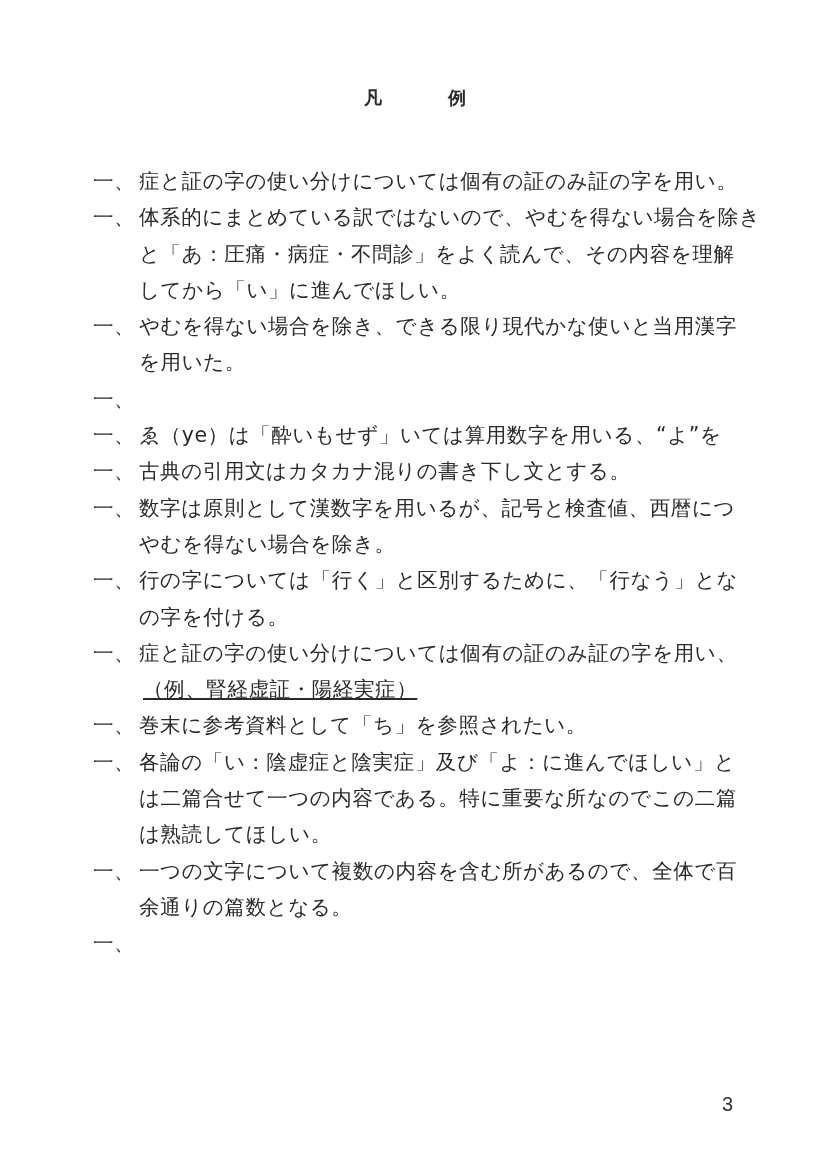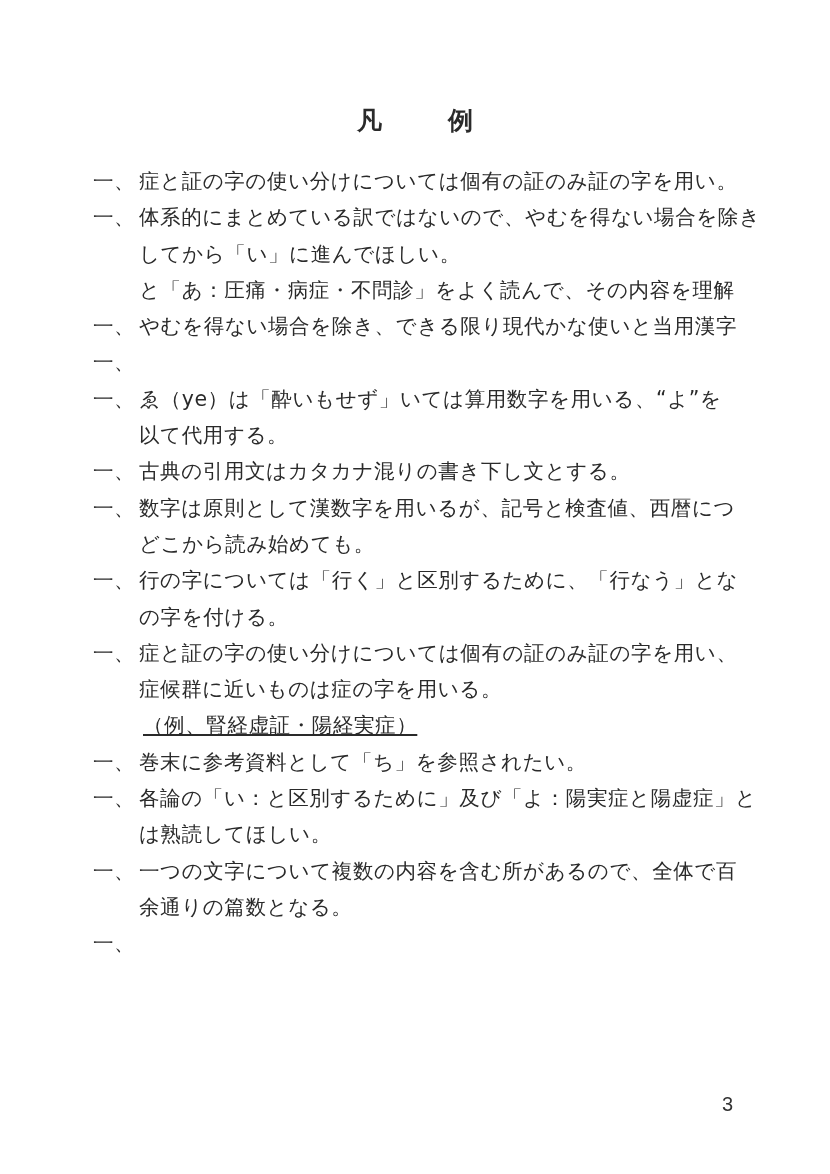--- a/index.html
+++ b/index.html
@@ -2,22 +2,22 @@
 <html><head>
 <meta charset="utf-8">
 <style>
   html, body { margin:0; padding:0; background:#ffffff; }
   body {
     width:830px; height:1174px; position:relative; overflow:hidden;
     font-family:"DejaVu Sans","Liberation Sans",sans-serif;
     color:#2a2a2a;
   }
   .title {
-    position:absolute; top:104px; left:0; width:830px;
-    text-align:center; font-size:25px; font-weight:bold; letter-spacing:0;
+    position:absolute; top:86px; left:0; width:830px;
+    text-align:center; font-size:18px; font-weight:bold; letter-spacing:0;
   }
   .title span { display:inline-block; }
   .title .gap { width:66px; }
   .items {
     position:absolute; top:163px; left:93px; width:650px;
   }
   .item { position:relative; }
   .line {
     height:36.3px; line-height:36.3px; font-size:20.5px;
     white-space:nowrap; letter-spacing:0.6px;
@@ -43,80 +43,80 @@
       <div class="line first">
         <span class="bullet">一、</span>
         <span>症と証の字の使い分けについては個有の証のみ証の字を用い。</span>
       </div>
     </div>
     <div class="item">
       <div class="line first">
         <span class="bullet">一、</span>
         <span>体系的にまとめている訳ではないので、やむを得ない場合を除き</span>
       </div>
+      <div class="line cont">と「あ：圧痛・病症・不問診」をよく読んで、その内容を理解</div>
       <div class="line cont">してから「い」に進んでほしい。</div>
-      <div class="line cont">と「あ：圧痛・病症・不問診」をよく読んで、その内容を理解</div>
     </div>
     <div class="item">
       <div class="line first">
         <span class="bullet">一、</span>
         <span>やむを得ない場合を除き、できる限り現代かな使いと当用漢字</span>
       </div>
+      <div class="line cont">を用いた。</div>
     </div>
     <div class="item">
       <div class="line first">
         <span class="bullet">一、</span>
       </div>
     </div>
     <div class="item">
       <div class="line first">
         <span class="bullet">一、</span>
         <span>ゑ（ye）は「酔いもせず」いては算用数字を用いる、“よ”を</span>
       </div>
-      <div class="line cont">以て代用する。</div>
     </div>
     <div class="item">
       <div class="line first">
         <span class="bullet">一、</span>
         <span>古典の引用文はカタカナ混りの書き下し文とする。</span>
       </div>
     </div>
     <div class="item">
       <div class="line first">
         <span class="bullet">一、</span>
         <span>数字は原則として漢数字を用いるが、記号と検査値、西暦につ</span>
       </div>
-      <div class="line cont">どこから読み始めても。</div>
+      <div class="line cont">やむを得ない場合を除き。</div>
     </div>
     <div class="item">
       <div class="line first">
         <span class="bullet">一、</span>
         <span>行の字については「行く」と区別するために、「行なう」とな</span>
       </div>
       <div class="line cont">の字を付ける。</div>
     </div>
     <div class="item">
       <div class="line first">
         <span class="bullet">一、</span>
         <span>症と証の字の使い分けについては個有の証のみ証の字を用い、</span>
       </div>
-      <div class="line cont">症候群に近いものは症の字を用いる。</div>
       <div class="line note">（例、腎経虚証・陽経実症）</div>
     </div>
     <div class="item">
       <div class="line first">
         <span class="bullet">一、</span>
         <span>巻末に参考資料として「ち」を参照されたい。</span>
       </div>
     </div>
     <div class="item">
       <div class="line first">
         <span class="bullet">一、</span>
-        <span>各論の「い：と区別するために」及び「よ：陽実症と陽虚症」と</span>
+        <span>各論の「い：陰虚症と陰実症」及び「よ：に進んでほしい」と</span>
       </div>
+      <div class="line cont">は二篇合せて一つの内容である。特に重要な所なのでこの二篇</div>
       <div class="line cont">は熟読してほしい。</div>
     </div>
     <div class="item">
       <div class="line first">
         <span class="bullet">一、</span>
         <span>一つの文字について複数の内容を含む所があるので、全体で百</span>
       </div>
       <div class="line cont">余通りの篇数となる。</div>
     </div>
     <div class="item">

